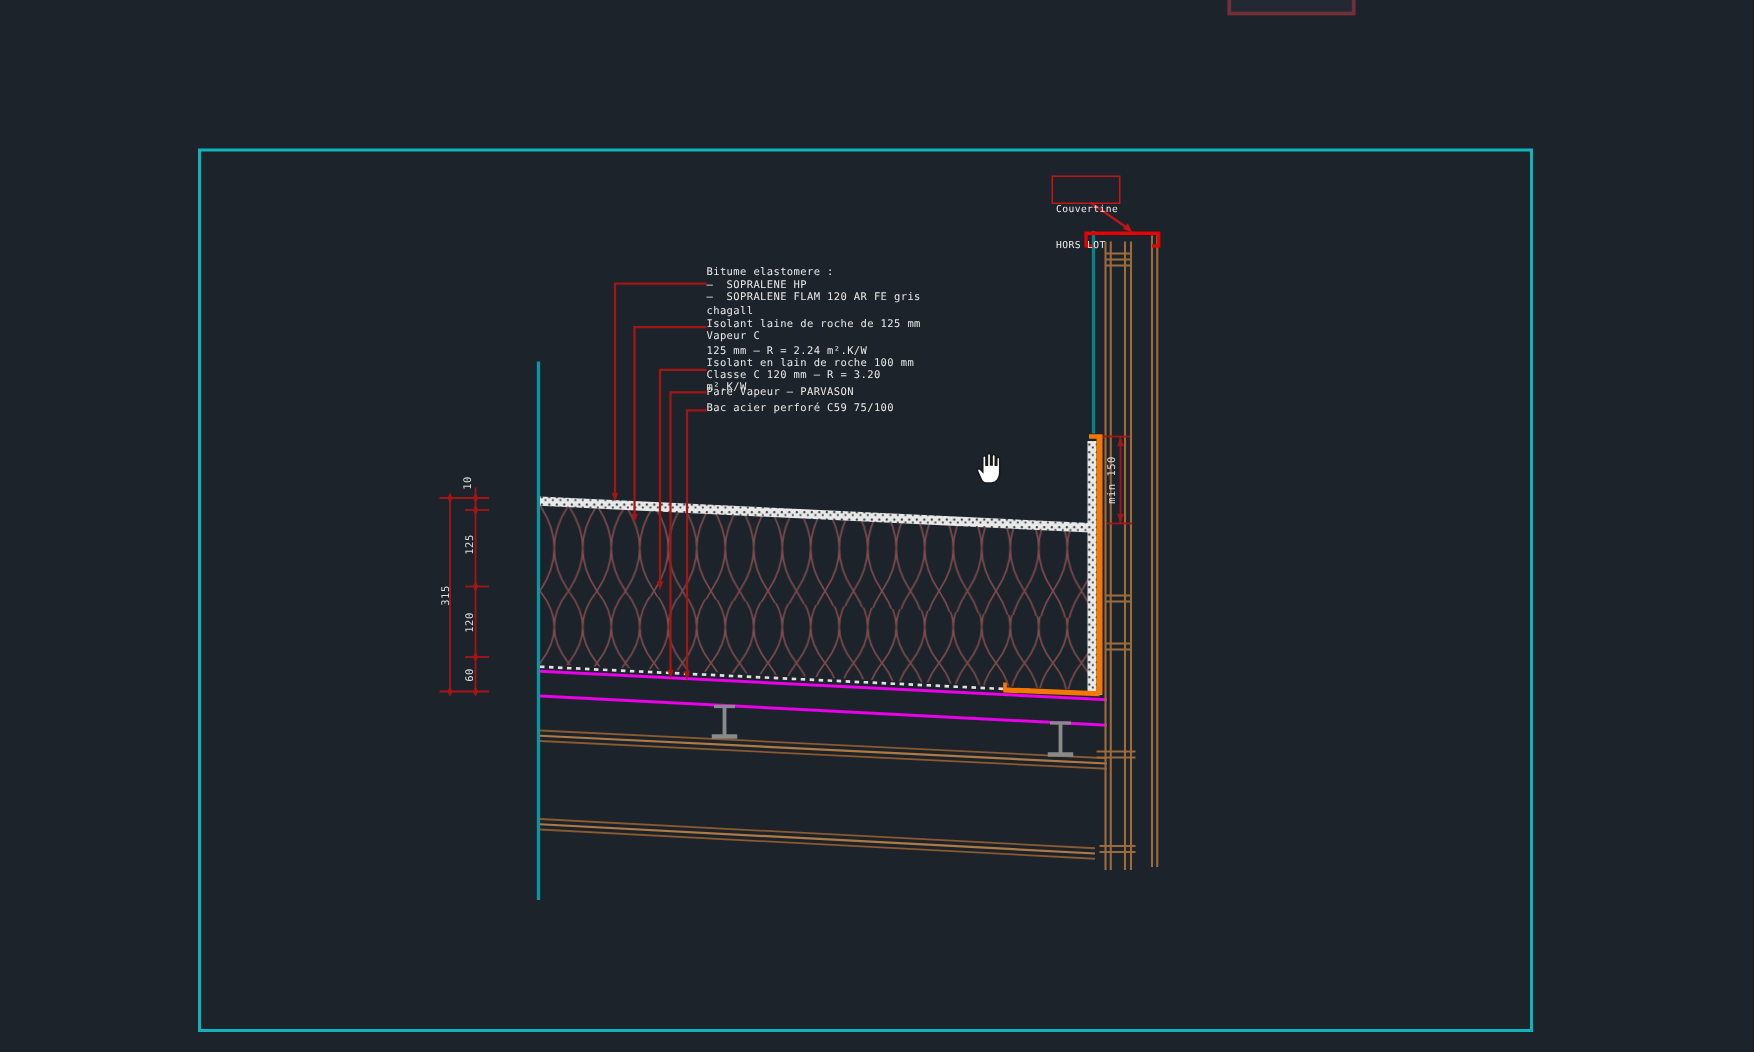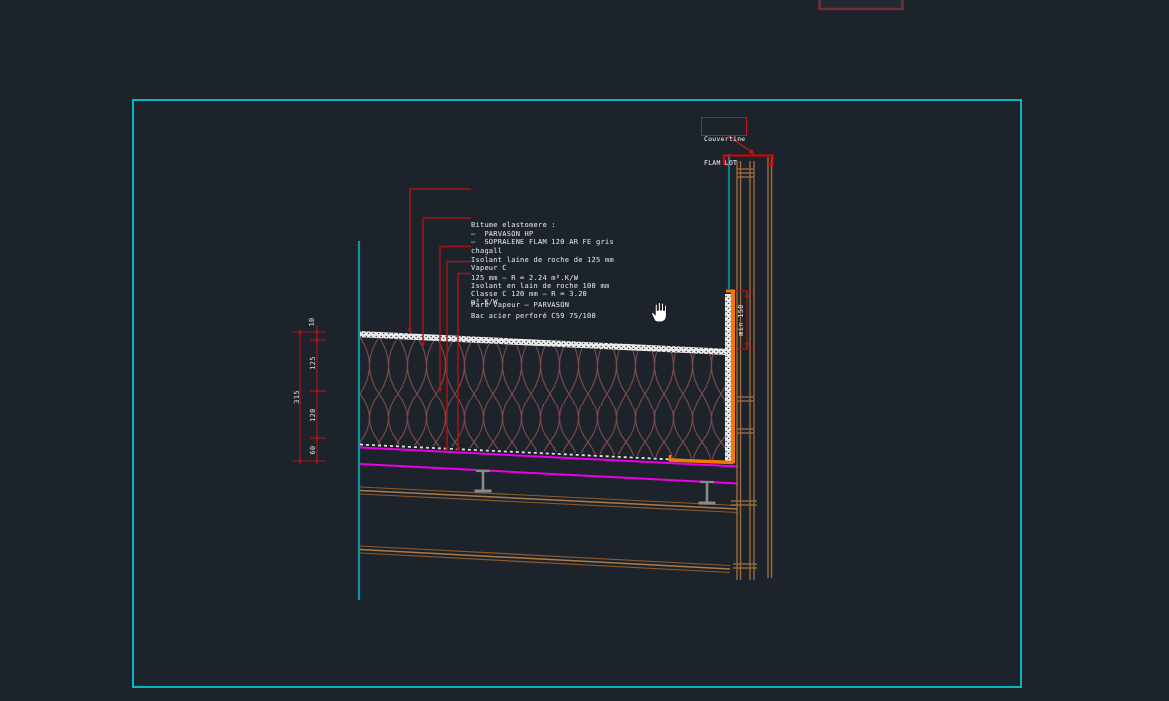--- a/index.html
+++ b/index.html
@@ -5,21 +5,21 @@
   html,body{margin:0;padding:0;background:#14181e;}
   #screen{
     position:relative;width:1169px;height:701px;overflow:hidden;
     background:#1d232b;
     font-family:"DejaVu Sans Mono", monospace;
   }
   svg{position:absolute;left:0;top:0;}
   .note{
     position:absolute;left:471px;color:#e8e8e8;
     font:7px "DejaVu Sans Mono", monospace;
-    letter-spacing:.25px;white-space:pre;line-height:8px;margin-top:44px;
+    letter-spacing:.25px;white-space:pre;line-height:8px;
   }
   .vdim{
     position:absolute;color:#dcdcdc;
     font:7px "DejaVu Sans Mono", monospace;
     transform:translate(-50%,-50%) rotate(-90deg);
     white-space:nowrap;letter-spacing:.3px;
   }
   .couv-box{
     position:absolute;left:683px;top:117px;width:46px;height:19px;
     border:1.5px solid #c21616;color:#efefef;
@@ -177,35 +177,35 @@
     <g>
       <line x1="735" y1="291" x2="753" y2="291" stroke="#a31616" stroke-width="1.2"></line>
       <line x1="738" y1="349" x2="755" y2="349" stroke="#a31616" stroke-width="1.2"></line>
       <line x1="747" y1="291" x2="747" y2="349" stroke="#a31616" stroke-width="1.2"></line>
       <polygon points="744.8,297.5 749.2,297.5 747,291" fill="#a31616"></polygon>
       <polygon points="744.8,342.5 749.2,342.5 747,349" fill="#a31616"></polygon>
     </g>
   </svg>
 
   <div class="note" style="top:177px">Bitume elastomere :</div>
-  <div class="note" style="top:185.5px">—  PARVASON HP</div>
+  <div class="note" style="top:185.5px">—  SOPRALENE HP</div>
   <div class="note" style="top:194px">—  SOPRALENE FLAM 120 AR FE gris</div>
   <div class="note" style="top:202.5px">chagall</div>
   <div class="note" style="top:211.5px">Isolant laine de roche de 125 mm</div>
   <div class="note" style="top:220px">Vapeur C</div>
   <div class="note" style="top:229.5px">125 mm — R = 2.24 m².K/W</div>
   <div class="note" style="top:238px">Isolant en lain de roche 100 mm</div>
   <div class="note" style="top:245.5px">Classe C 120 mm — R = 3.20</div>
   <div class="note" style="top:253.5px">m².K/W</div>
   <div class="note" style="top:256.5px">Pare Vapeur — PARVASON</div>
   <div class="note" style="top:268px">Bac acier perforé C59 75/100</div>
 
   <div class="couv-box">
     <div>Couvertine</div>
-    <div>FLAM LOT</div>
+    <div>HORS LOT</div>
   </div>
 
   <div class="vdim" style="left:311.5px;top:322px">10</div>
   <div class="vdim" style="left:312.5px;top:363px">125</div>
   <div class="vdim" style="left:312.5px;top:415px">120</div>
   <div class="vdim" style="left:312.5px;top:450px">60</div>
   <div class="vdim" style="left:296.5px;top:397px">315</div>
   <div class="vdim" style="left:741px;top:320px">min 150</div>
 
   <div class="cursor">

